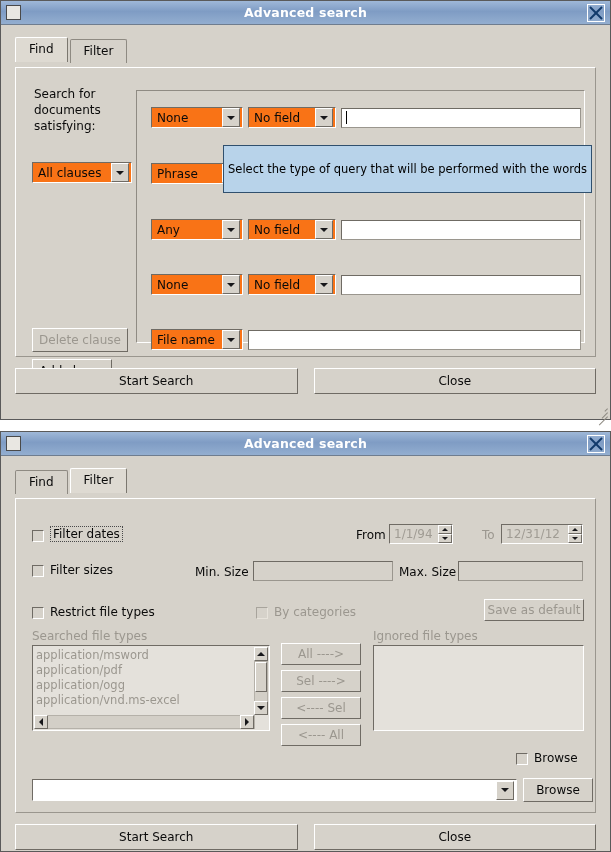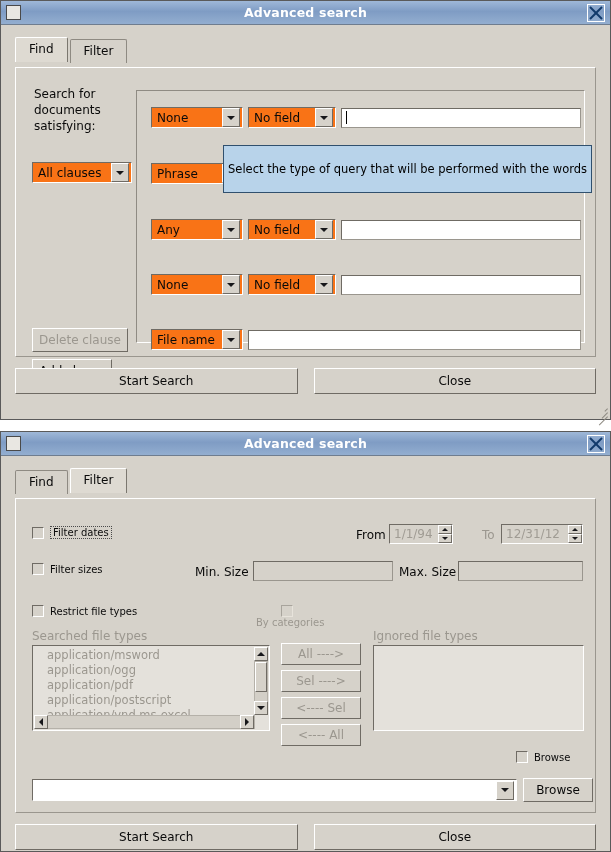--- a/index.html
+++ b/index.html
@@ -185,22 +185,22 @@
     align-items: center;
     justify-content: center;
     box-sizing: border-box;
     height: 24px;
     user-select: none;
   }
   .btn.disabled { color: #9b978f; }
 
   .check {
     display: inline-flex;
-    align-items: center;
-    font-size: 10px;
+    align-items: flex-end;
+    font-size: 12px;
     color: #0a0a0a;
   }
   .check .box {
     width: 12px; height: 12px;
     background: #d6d2ca;
     border: 1px solid #6f6b64;
     border-right-color: #ffffff;
     border-bottom-color: #ffffff;
     margin-right: 6px;
     box-sizing: border-box;
@@ -259,21 +259,21 @@
   .listbox {
     background: #e4e1db;
     border: 1px solid #6f6b64;
     border-right-color: #ffffff;
     border-bottom-color: #ffffff;
     box-sizing: border-box;
     overflow: hidden;
     position: relative;
   }
   .listbox .items {
-    padding: 2px 14px;
+    padding: 2px 3px;
     font-size: 11.5px;
     color: #9b978f;
     line-height: 15px;
   }
   .scroll-v {
     position: absolute;
     right: 1px; top: 1px; bottom: 14px;
     width: 14px;
     background: #d3cfc7;
     border: 1px solid #b5b1a9;
@@ -530,32 +530,32 @@
       </div>
       <div class="lbl" style="position:absolute; left:383px; top:66px;">Max. Size</div>
       <div class="text-input disabled" style="position:absolute; left:442px; top:62px; width:125px;">
         <span></span>
       </div>
 
       <div class="check" style="position:absolute; left:16px; top:106px;">
         <span class="box"></span>
         <span>Restrict file types</span>
       </div>
-      <div class="check disabled" style="position:absolute; left:240px; top:106px;flex-direction:column;">
+      <div class="check disabled" style="position:absolute; left:240px; top:106px;">
         <span class="box"></span>
         <span>By categories</span>
       </div>
+      <div class="btn disabled" style="position:absolute; left:468px; top:100px; width:100px; height:22px;">Save as default</div>
 
       <div class="lbl disabled" style="position:absolute; left:16px; top:130px;">Searched file types</div>
       <div class="listbox" style="position:absolute; left:16px; top:146px; width:238px; height:86px;">
         <div class="items">
           <div>application/msword</div>
+          <div>application/pdf</div>
           <div>application/ogg</div>
-          <div>application/pdf</div>
-          <div>application/postscript</div>
           <div>application/vnd.ms-excel</div>
         </div>
         <div class="scroll-v" style="top:15px; bottom:28px;">
           <div class="thumb" style="top:0; height:30px;"></div>
         </div>
         <div class="scroll-arrow" style="right:1px; top:1px; width:14px; height:14px;">
           <span class="tri tri-up"></span>
         </div>
         <div class="scroll-arrow" style="right:1px; bottom:15px; width:14px; height:14px;">
           <span class="tri tri-down"></span>

